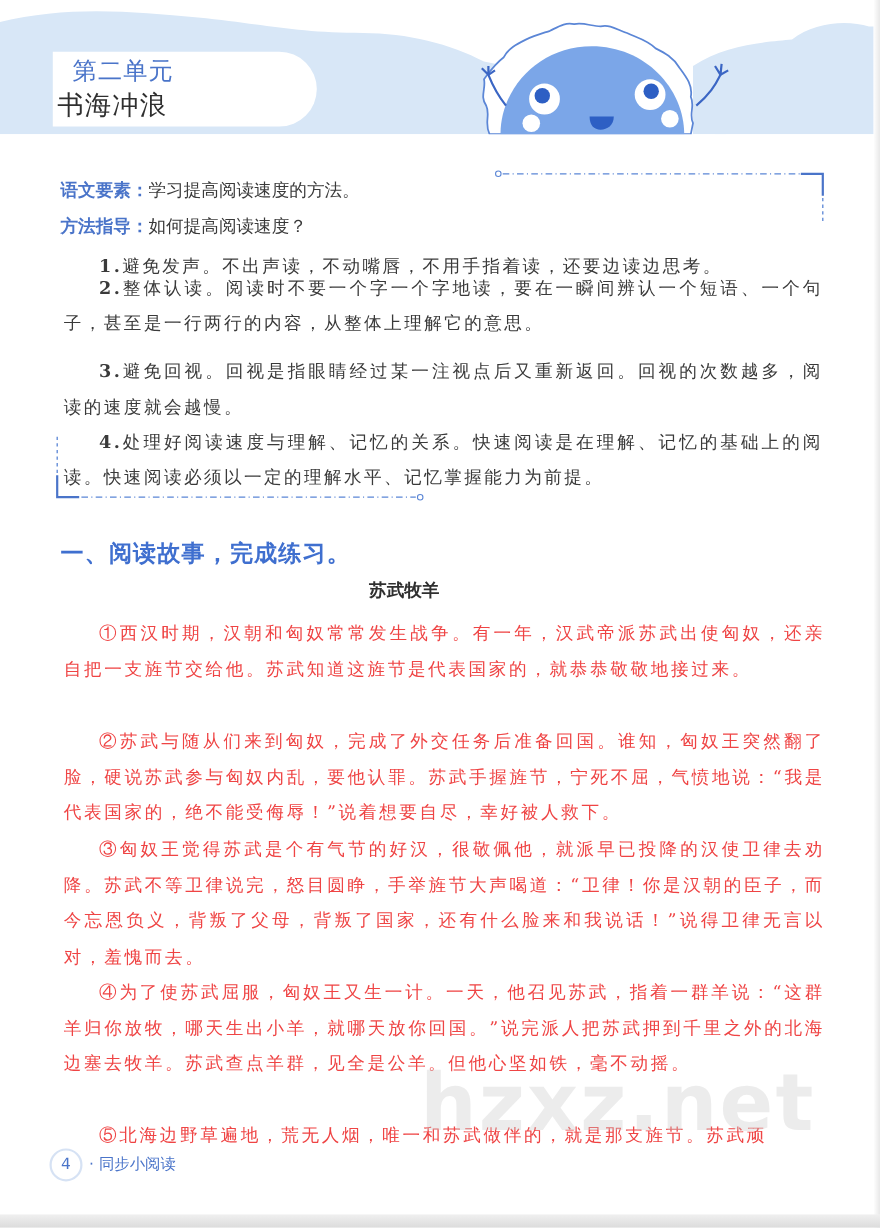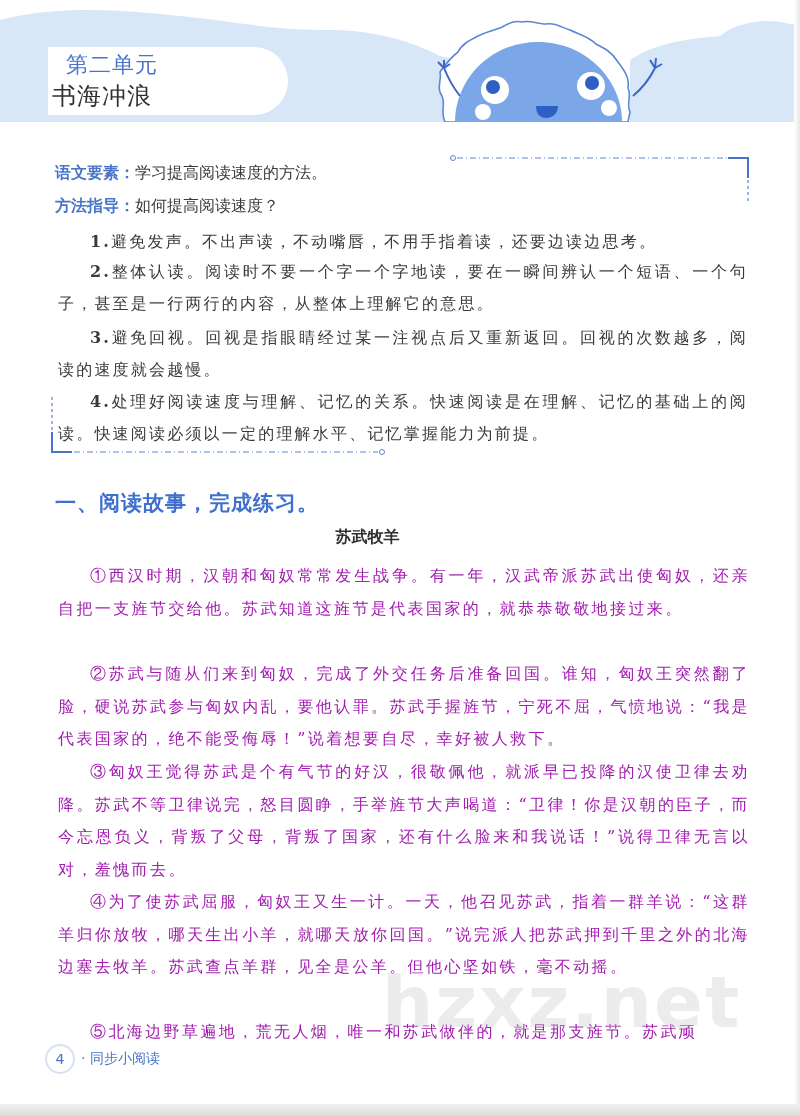--- a/index.html
+++ b/index.html
@@ -50,21 +50,21 @@
     font-family: Liberation Serif, serif;
     font-weight: bold; font-size: 21px; color: #3f6fcf; letter-spacing: 1px;
   }
   .story-title {
     position: absolute; left: 0; width: 735px; top: 527px; text-align: center;
     font-family: "DejaVu Sans", "Liberation Sans", sans-serif;
     font-weight: bold; font-size: 16px; color: #2f2f2f;
   }
   .story {
     position: absolute; left: 58px; width: 692px;
-    font-size: 16px; line-height: 32.6px; color: #a21caf;
+    font-size: 16px; line-height: 32.6px; color: #ef4444;
     text-indent: 2em; text-align: justify; letter-spacing: 2.4px;
   }
   .watermark {
     position: absolute; left: 382px; top: 960px;
     font-family: "DejaVu Sans", "Liberation Sans", sans-serif;
     font-weight: bold; font-size: 72px; color: rgba(200,200,200,0.35);
     letter-spacing: 2px;
   }
   .footer {
     position: absolute; left: 45px; top: 1044px; height: 30px;
@@ -138,21 +138,21 @@
 <div class="guide-line" style="top:163px;">
   <span class="guide-key">语文要素：</span><span>学习提高阅读速度的方法。</span>
 </div>
 <div class="guide-line" style="top:196px;">
   <span class="guide-key">方法指导：</span><span>如何提高阅读速度？</span>
 </div>
 
 <div class="para" style="top:226px;">
   <span class="num">1.</span><span>避免发声。不出声读，不动嘴唇，不用手指着读，还要边读边思考。</span>
 </div>
-<div class="para" style="top:256px;">
+<div class="para" style="top:246px;">
   <span class="num">2.</span><span>整体认读。阅读时不要一个字一个字地读，要在一瞬间辨认一个短语、一个句子，甚至是一行两行的内容，从整体上理解它的意思。</span>
 </div>
 <div class="para" style="top:322px;">
   <span class="num">3.</span><span>避免回视。回视是指眼睛经过某一注视点后又重新返回。回视的次数越多，阅读的速度就会越慢。</span>
 </div>
 <div class="para" style="top:386px;">
   <span class="num">4.</span><span>处理好阅读速度与理解、记忆的关系。快速阅读是在理解、记忆的基础上的阅读。快速阅读必须以一定的理解水平、记忆掌握能力为前提。</span>
 </div>
 
 <div class="section-title">一、阅读故事，完成练习。</div>

